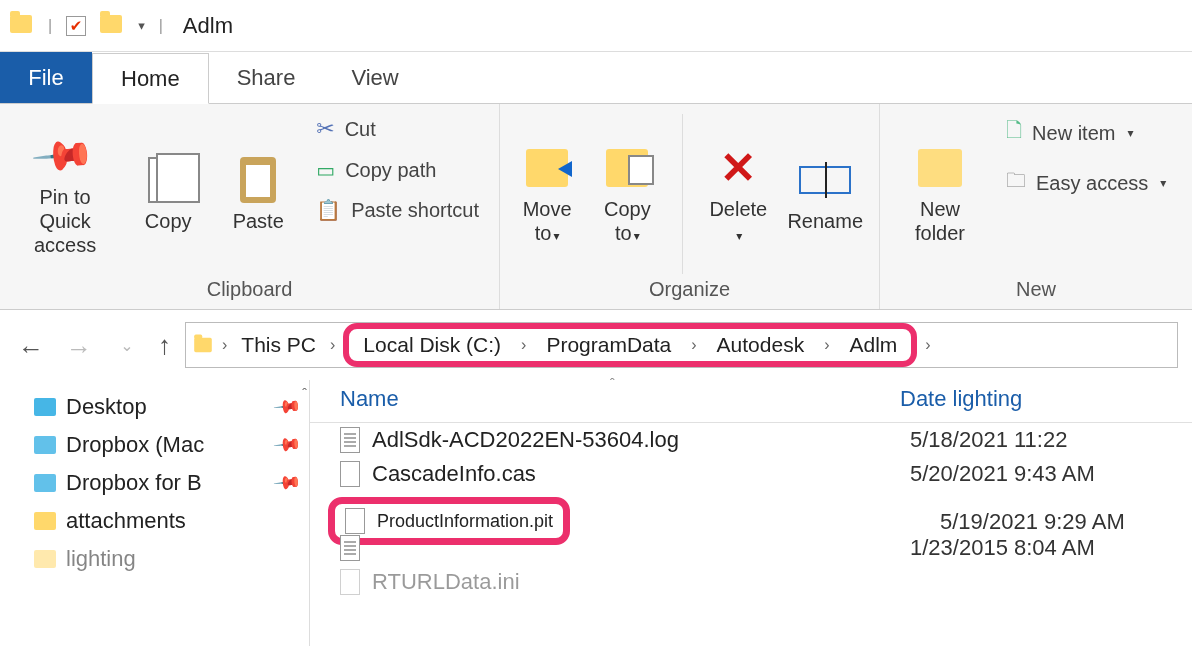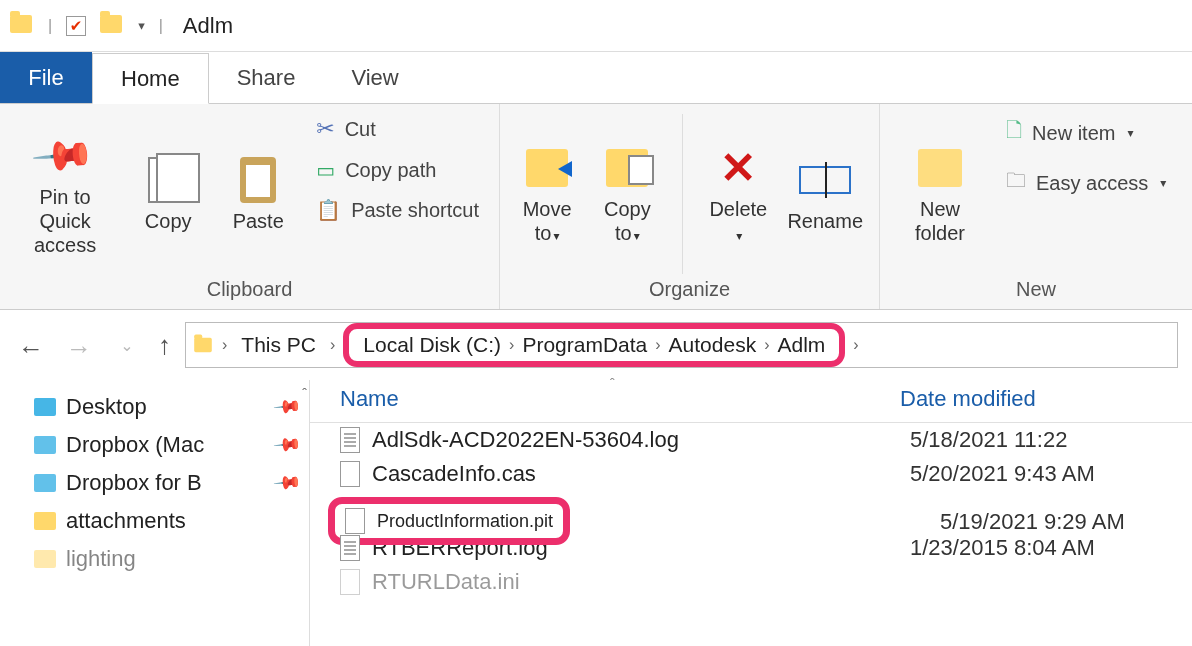--- a/index.html
+++ b/index.html
@@ -33,21 +33,21 @@
   .caret { font-size:12px; margin-left:2px; }
 
   
   .navrow { height:70px; display:flex; align-items:center; padding:0 14px; gap:14px; }
   .nav-arrow { width:34px; text-align:center; font-size:26px; color:#555; cursor:pointer; }
   .nav-arrow.disabled { color:#bbb; }
   .nav-up { font-size:26px; color:#555; cursor:pointer; }
   .addr { flex:1; height:46px; border:1px solid #bbb; display:flex; align-items:center; padding:0 6px; gap:6px; font-size:21px; position:relative; }
   .addr .seg { padding:2px 6px; cursor:pointer; }
   .addr .chev { color:#666; padding:0 2px; font-size:16px; }
-  .hlbox { border:6px solid #ec2f6c; border-radius:14px; padding:2px 8px; display:flex; align-items:center; gap:0; }
+  .hlbox { border:6px solid #ec2f6c; border-radius:14px; padding:2px 8px; display:flex; align-items:center; gap:12px; }
   .hlbox .seg { cursor:pointer; }
 
   
   .content { display:flex; height:calc(646px - 52px - 52px - 206px - 70px); }
   .sidebar { width:310px; border-right:1px solid #ddd; padding:8px 4px; overflow:hidden; position:relative; }
   .side-item { display:flex; align-items:center; gap:10px; padding:6px 6px 6px 30px; font-size:22px; cursor:pointer; white-space:nowrap; }
   .pin { color:#888; margin-left:auto; font-size:18px; transform:rotate(40deg); }
   .folder-small { display:inline-block; width:22px; height:18px; background:#ffd86b; border-radius:2px; position:relative; }
   .folder-small.blue { background:#46b6e6; }
   .folder-small.blue2 { background:#62c1ea; }
@@ -246,21 +246,21 @@
     <div class="side-item" style="opacity:.55;">
       <span class="folder-small"></span>
       <span>lighting</span>
     </div>
   </div>
 
   <div class="filepane">
     <div class="colhead">
       <span class="sortmark">ˆ</span>
       <div class="c1">Name</div>
-      <div class="c2">Date modified</div>
+      <div class="c2">Date lighting</div>
     </div>
     <div class="rows">
       <div class="row">
         <div class="fname">
             <span class="file-ic lines"></span>
             <span>AdlSdk-ACD2022EN-53604.log</span>
           </div>
         <div class="fdate">5/18/2021 11:22</div>
       </div>
       <div class="row">
@@ -285,21 +285,20 @@
       <div class="row" style="position:absolute; top:82px; left:30px; width:100%;">
         <div class="fname" style="visibility:hidden;">
             <span class="file-ic"></span>
             <span></span>
           </div>
         <div class="fdate">5/19/2021 9:29 AM</div>
       </div>
       <div class="row" style="margin-top:6px;">
         <div class="fname">
             <span class="file-ic lines"></span>
-            <span>RTBERReport.log</span>
           </div>
         <div class="fdate">1/23/2015 8:04 AM</div>
       </div>
       <div class="row" style="opacity:.45;">
         <div class="fname">
             <span class="file-ic"></span>
             <span>RTURLData.ini</span>
           </div>
       </div>
     </div>

